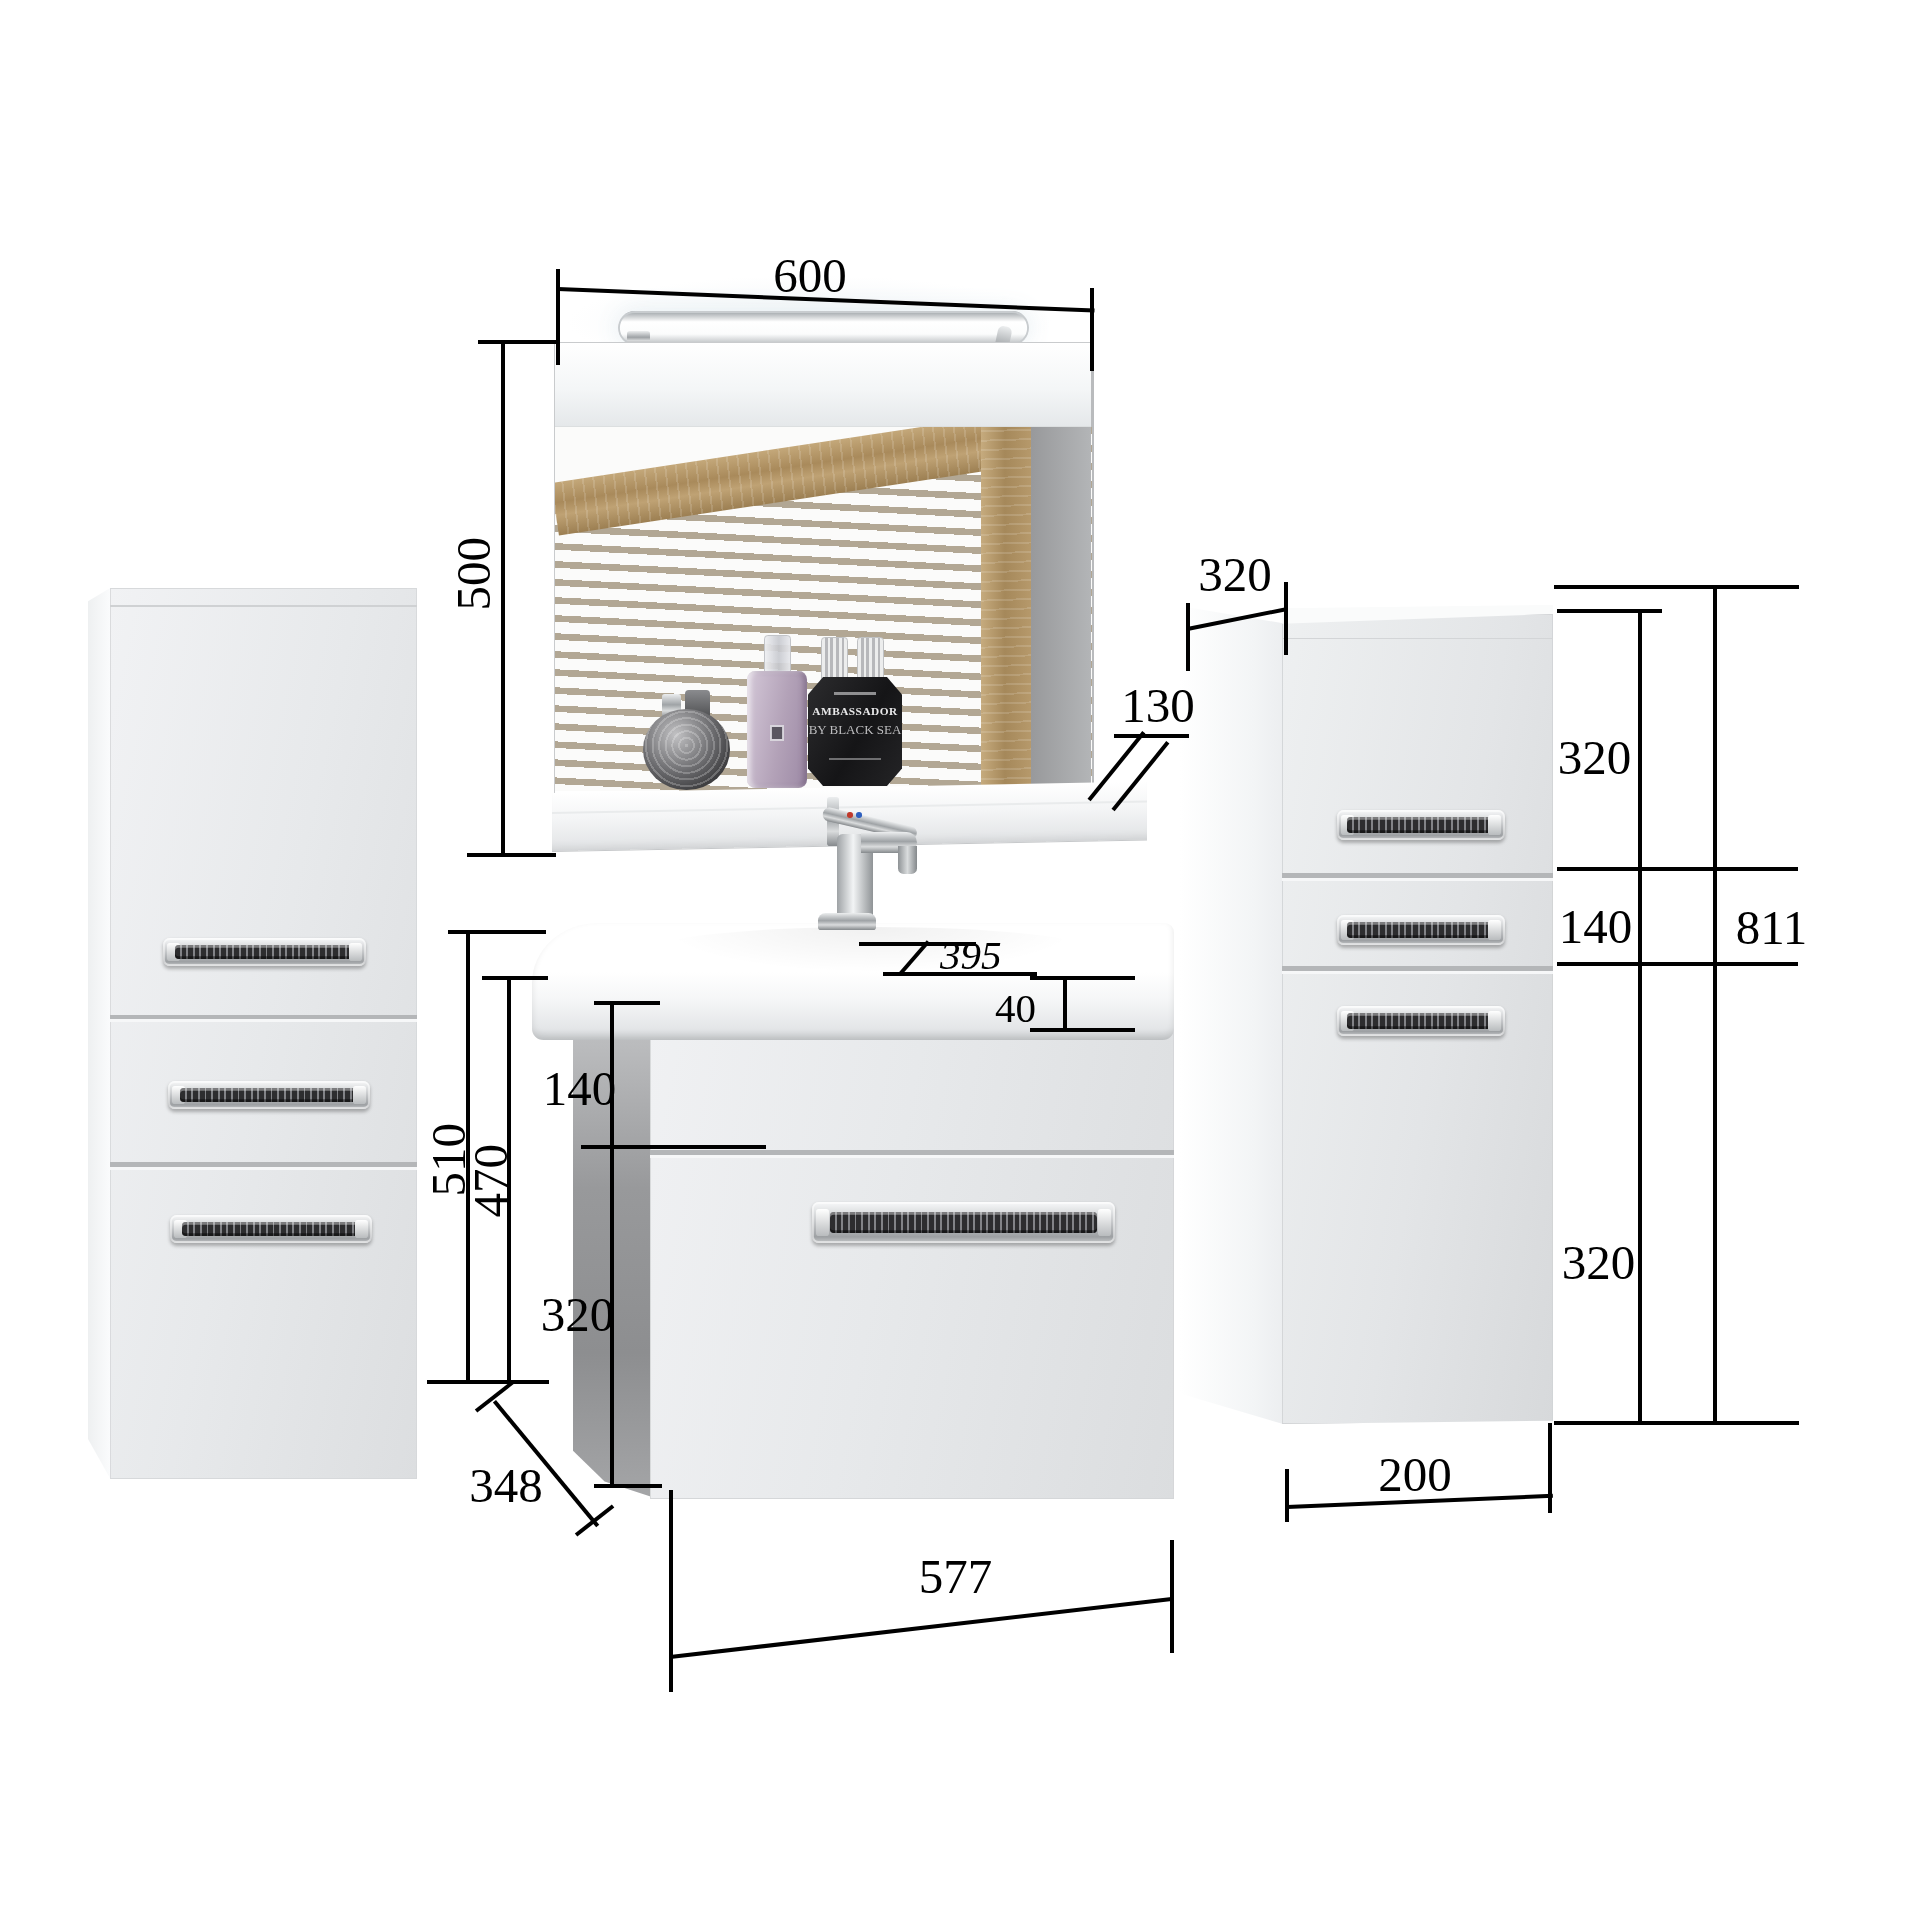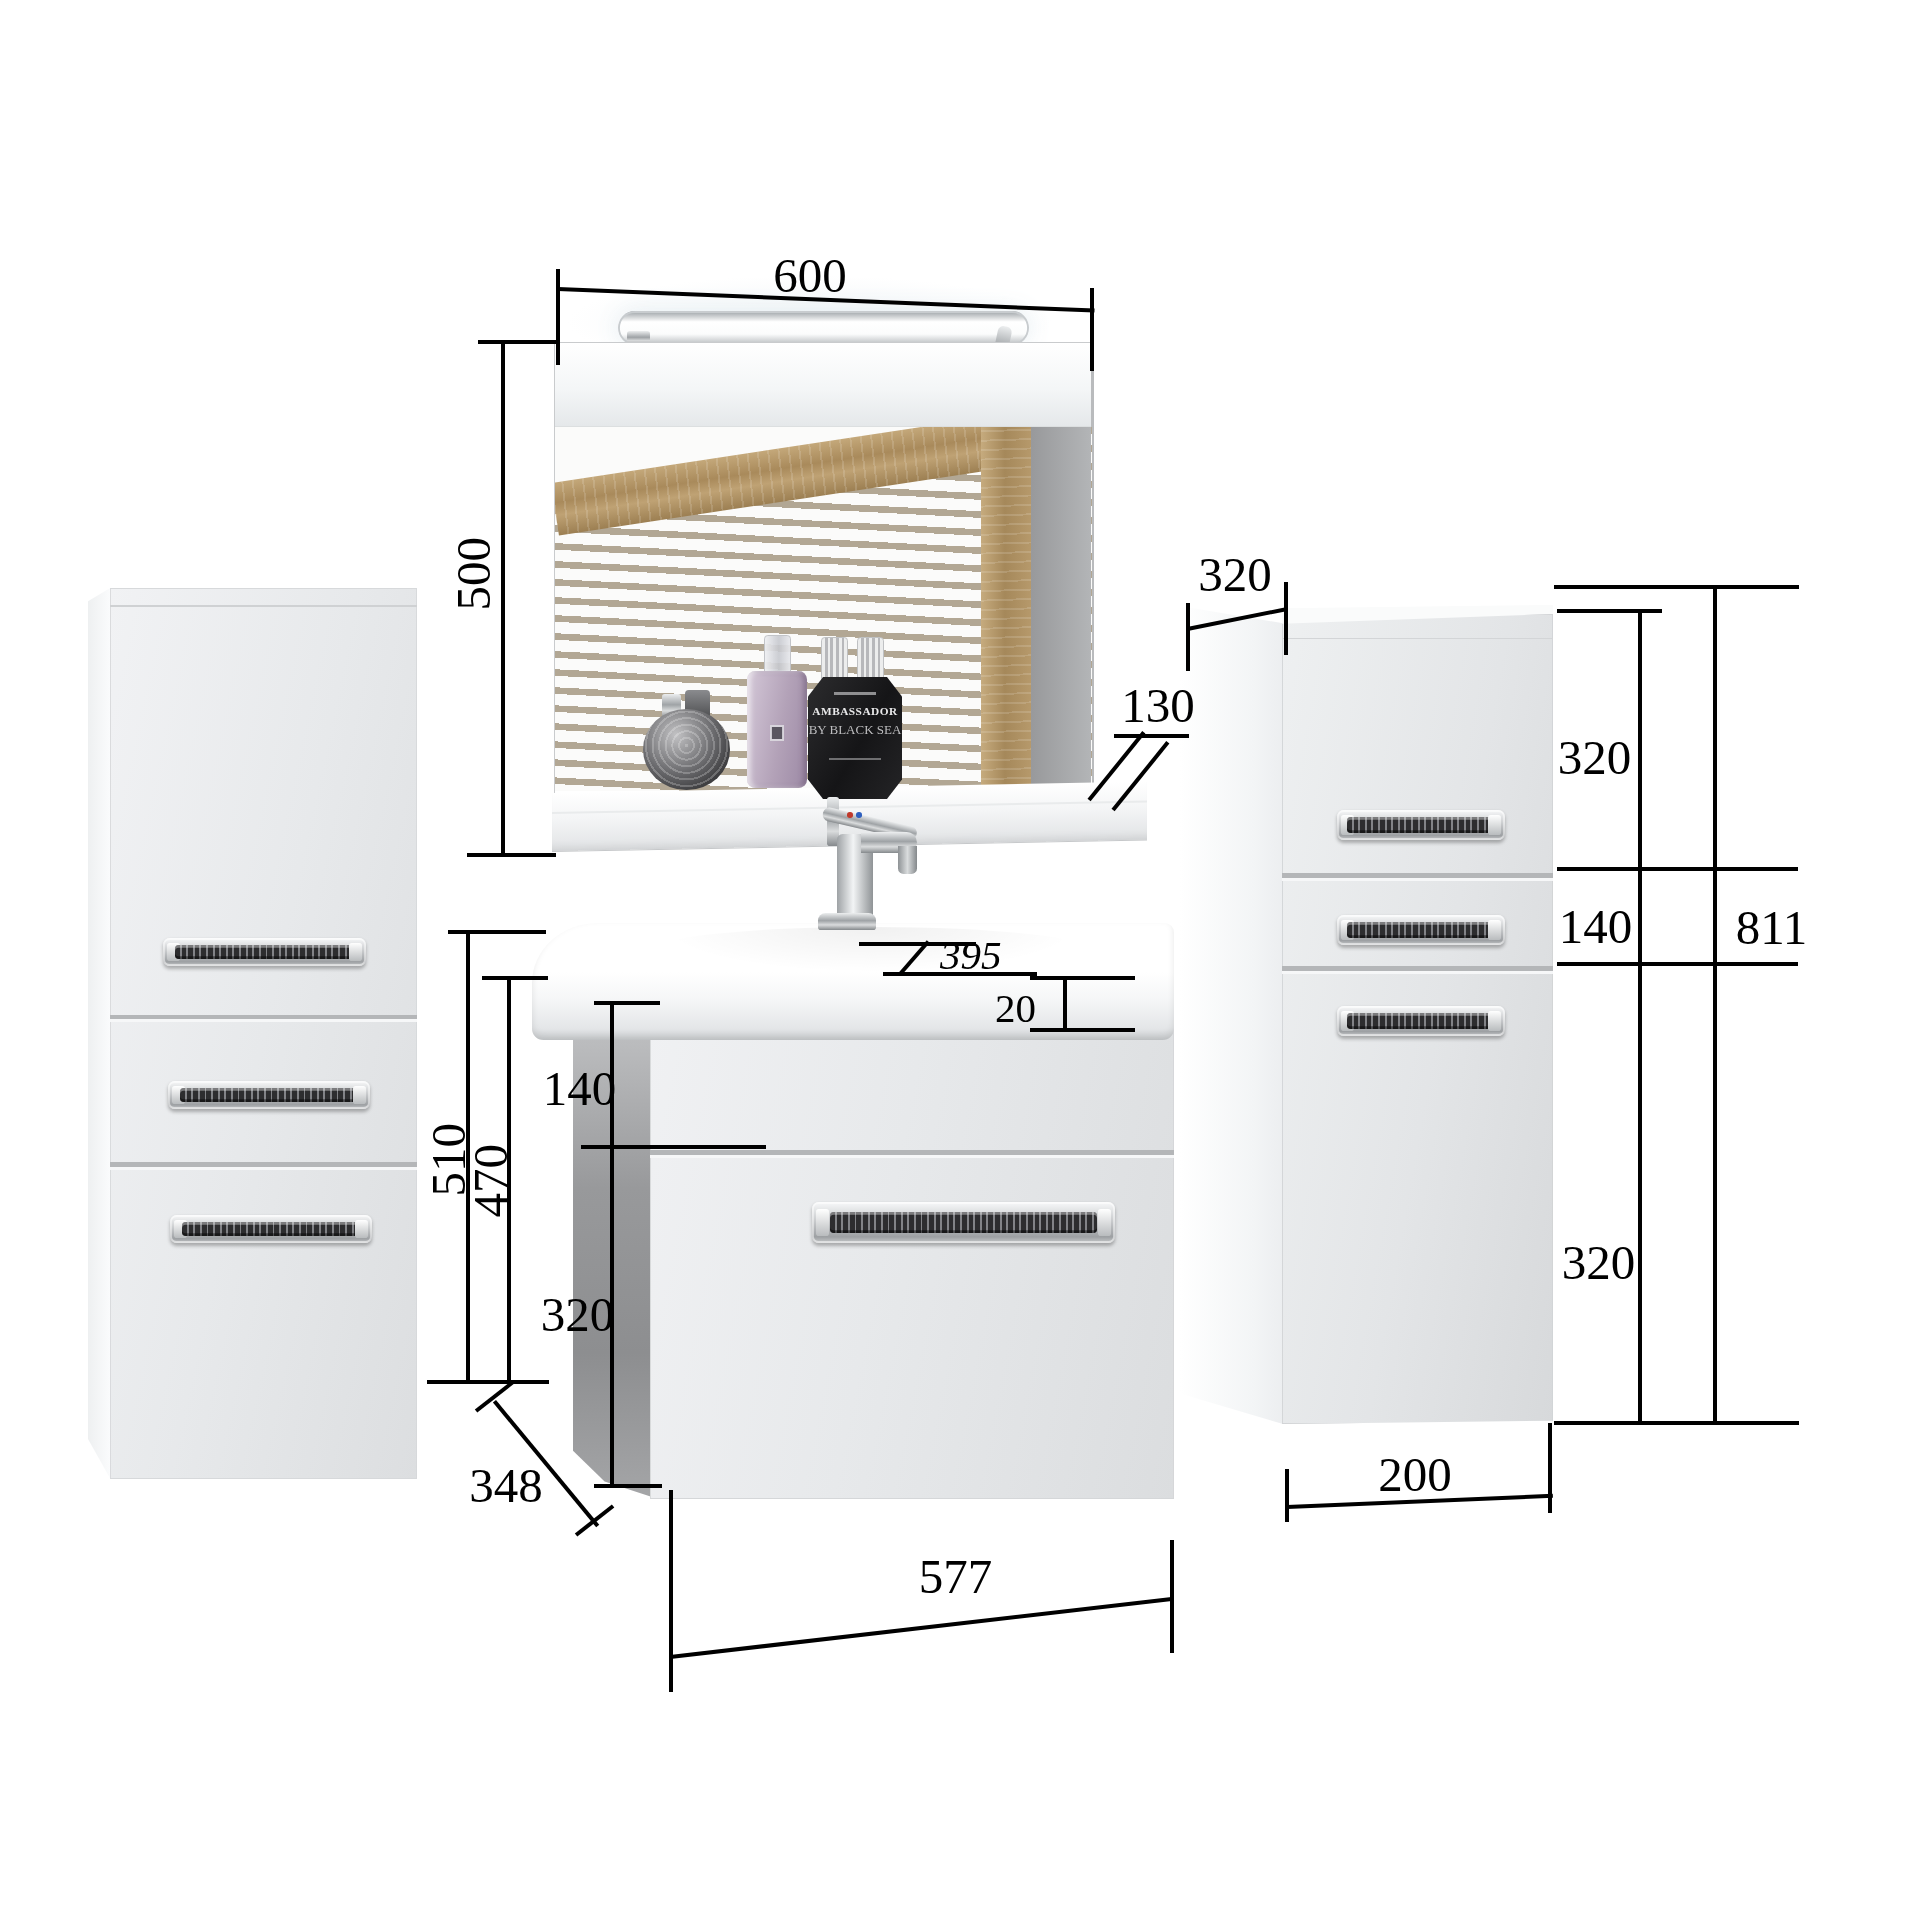--- a/index.html
+++ b/index.html
@@ -112,21 +112,21 @@
       <div class="a" style="left:0;top:36px;width:60px;height:117px;border-radius:8.5px;
            background:linear-gradient(100deg,#d4c8d8,#b3a2b8 55%,#9c89a5);box-shadow:inset 3.8px 0 5.6px rgba(255,255,255,.55), inset -3.8px 0 5.6px rgba(80,60,90,.35);"></div>
       <div class="a" style="left:22.6px;top:90px;width:14px;height:16px;background:#5a5560;
            box-shadow:inset 0 0 0 1.9px #d8d4dc;"></div>
     </div>
     <div class="a" style="left:808px;top:637px;width:94px;height:149px;">
       <div class="a" style="left:13px;top:0;width:24.5px;height:43px;border-radius:3.8px;
            background:repeating-linear-gradient(90deg,#eceded 0 2.8px,#b7b8bb 2.8px 5.6px);border:0.9px solid #bfc1c3;"></div>
       <div class="a" style="left:49px;top:0;width:24.5px;height:43px;border-radius:3.8px;
            background:repeating-linear-gradient(90deg,#eceded 0 2.8px,#b7b8bb 2.8px 5.6px);border:0.9px solid #bfc1c3;"></div>
-      <div class="a" style="left:0;top:40px;width:94px;height:122px;
+      <div class="a" style="left:0;top:40px;width:94px;height:109px;
            clip-path:polygon(16% 0,84% 0,100% 16%,100% 84%,84% 100%,16% 100%,0 84%,0 16%);
            background:linear-gradient(120deg,#2c2c2e,#151517 55%,#242426);">
         <div class="a" style="left:28%;top:15px;width:44%;height:2.8px;background:#8f8f91;"></div>
         <span class="flask-text" style="top:28px;font-size:11.3px;font-weight:bold;letter-spacing:0.5px;">AMBASSADOR</span>
         <span class="flask-text" style="top:45px;font-size:13px;color:#bdbdbf;">BY BLACK SEA</span>
         <div class="a" style="left:22%;top:81px;width:56%;height:1.9px;background:#6f6f71;"></div>
       </div>
     </div>
   </div>
 
@@ -286,17 +286,17 @@
     <div class="dl" style="left:859px;top:942px;width:117px;height:3.8px;"></div>
     <div class="dl" style="left:900px;top:972px;width:43px;height:3.8px;transform:rotate(-49deg);transform-origin:0 50%;"></div>
     <div class="dl" style="left:883px;top:972px;width:154px;height:3.8px;"></div>
     <span class="dim-label dim-sm" style="left:940px;top:934px;width:105px;text-align:left;font-style:italic;">395</span>
   </div>
 
   <div>
     <div class="dl" style="left:1030px;top:976px;width:105px;height:3.8px;"></div>
     <div class="dl" style="left:1030px;top:1028px;width:105px;height:3.8px;"></div>
     <div class="dl" style="left:1063px;top:976px;width:3.8px;height:56px;"></div>
-    <span class="dim-label dim-sm" style="left:972px;top:987px;width:87px;">20</span>
+    <span class="dim-label dim-sm" style="left:972px;top:987px;width:87px;">40</span>
   </div>
 
 </div>
 
 
 </body></html>

